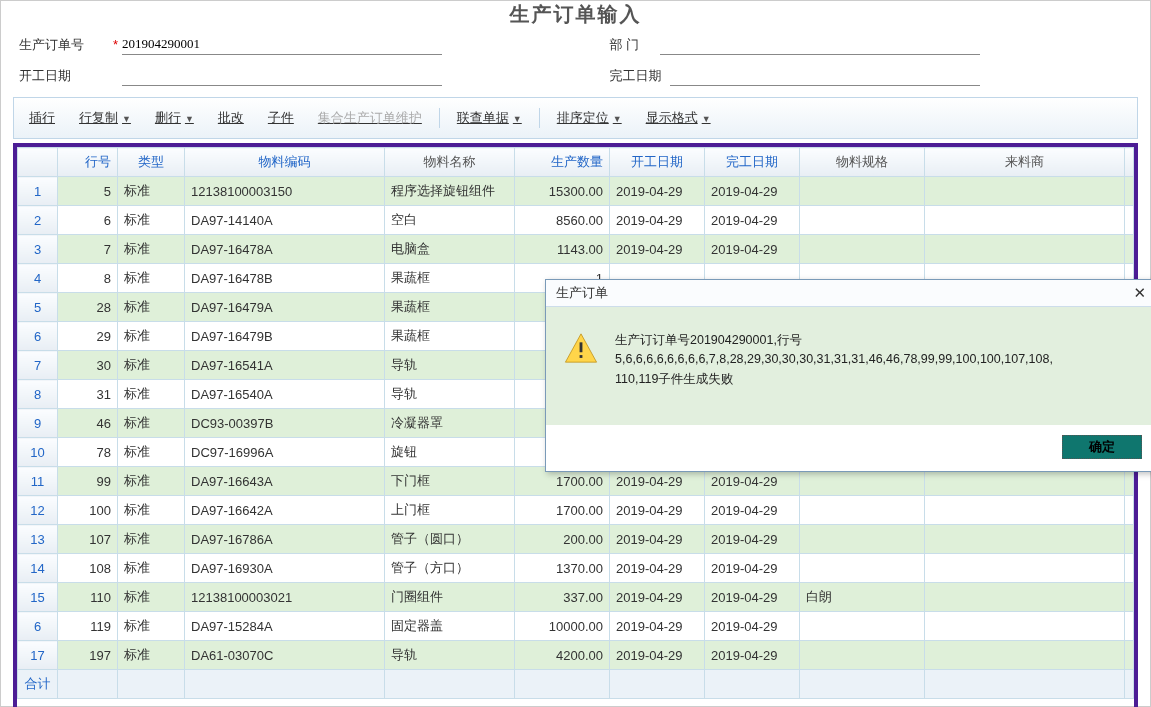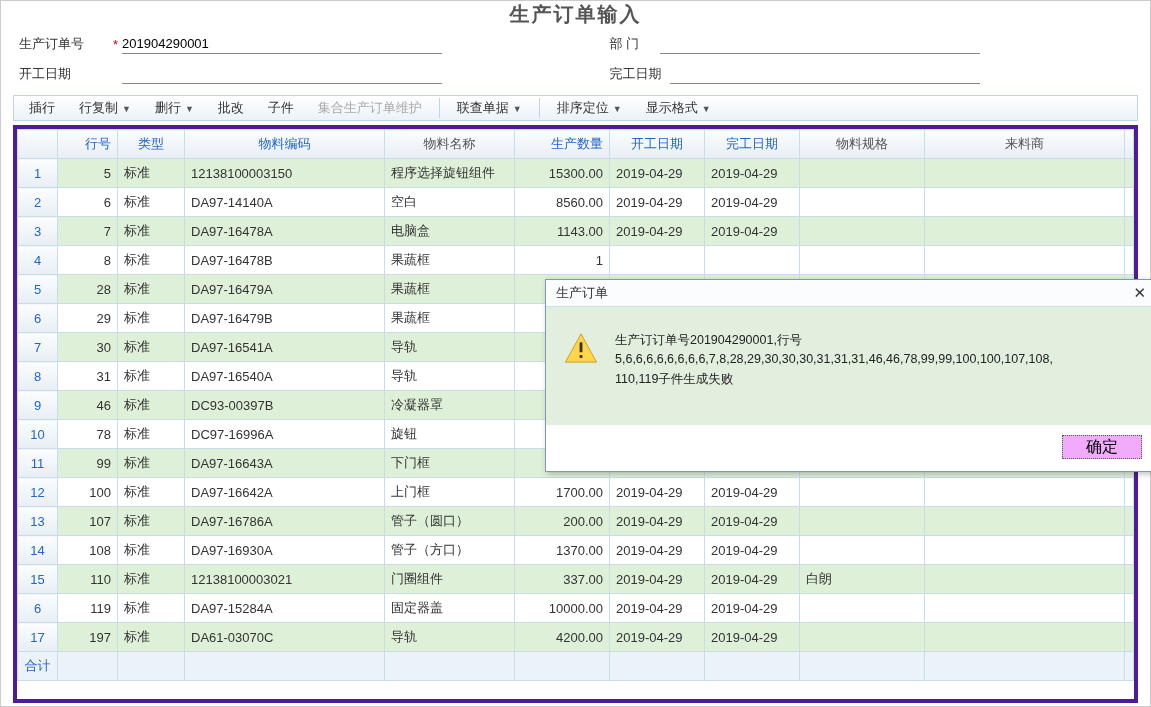--- a/index.html
+++ b/index.html
@@ -44,30 +44,32 @@
   .form-required { color: #d00; margin: 0 4px; }
   .form-input {
     flex: 0 0 auto;
     width: 320px;
     border: none;
     border-bottom: 1px solid #888;
     outline: none;
     font-size: 13px;
     background: transparent;
     padding: 2px 0;
+    font-family: Liberation Serif, serif;
   }
   .toolbar {
     margin: 6px 12px 4px;
     display: flex;
     align-items: center;
     gap: 2px;
     border: 1px solid #c0d6e8;
     background: linear-gradient(#fff,#ebf2f8);
-    height: 26px;
+    height: 42px;
     padding: 0 4px;
+    text-decoration: underline;
   }
   .tb-btn {
     padding: 3px 10px;
     background: transparent;
     border: 1px solid transparent;
     cursor: pointer;
     font-size: 13px;
     color: #333;
   }
   .tb-btn.disabled { color: #aaa; cursor: default; }
@@ -148,23 +150,24 @@
   }
   .dlg-msg { font-size: 12.5px; color:#222; line-height: 1.55; }
   .dlg-btnbar {
     display:flex; justify-content:flex-end;
     padding: 10px 12px 12px;
     background: #fff;
   }
   .dlg-ok {
     width: 80px; height: 24px;
     border:1px dotted #555;
-    background:#f0abfc;
+    background:#0f766e;
     cursor:pointer;
-    font-size:16px;
+    font-size:13px;
+    font-weight:bold;
   }
 </style>
 </head>
 <body>
 
 <div class="app">
 
   <div class="header-title">生产订单输入</div>
 
   <div class="form-row">

